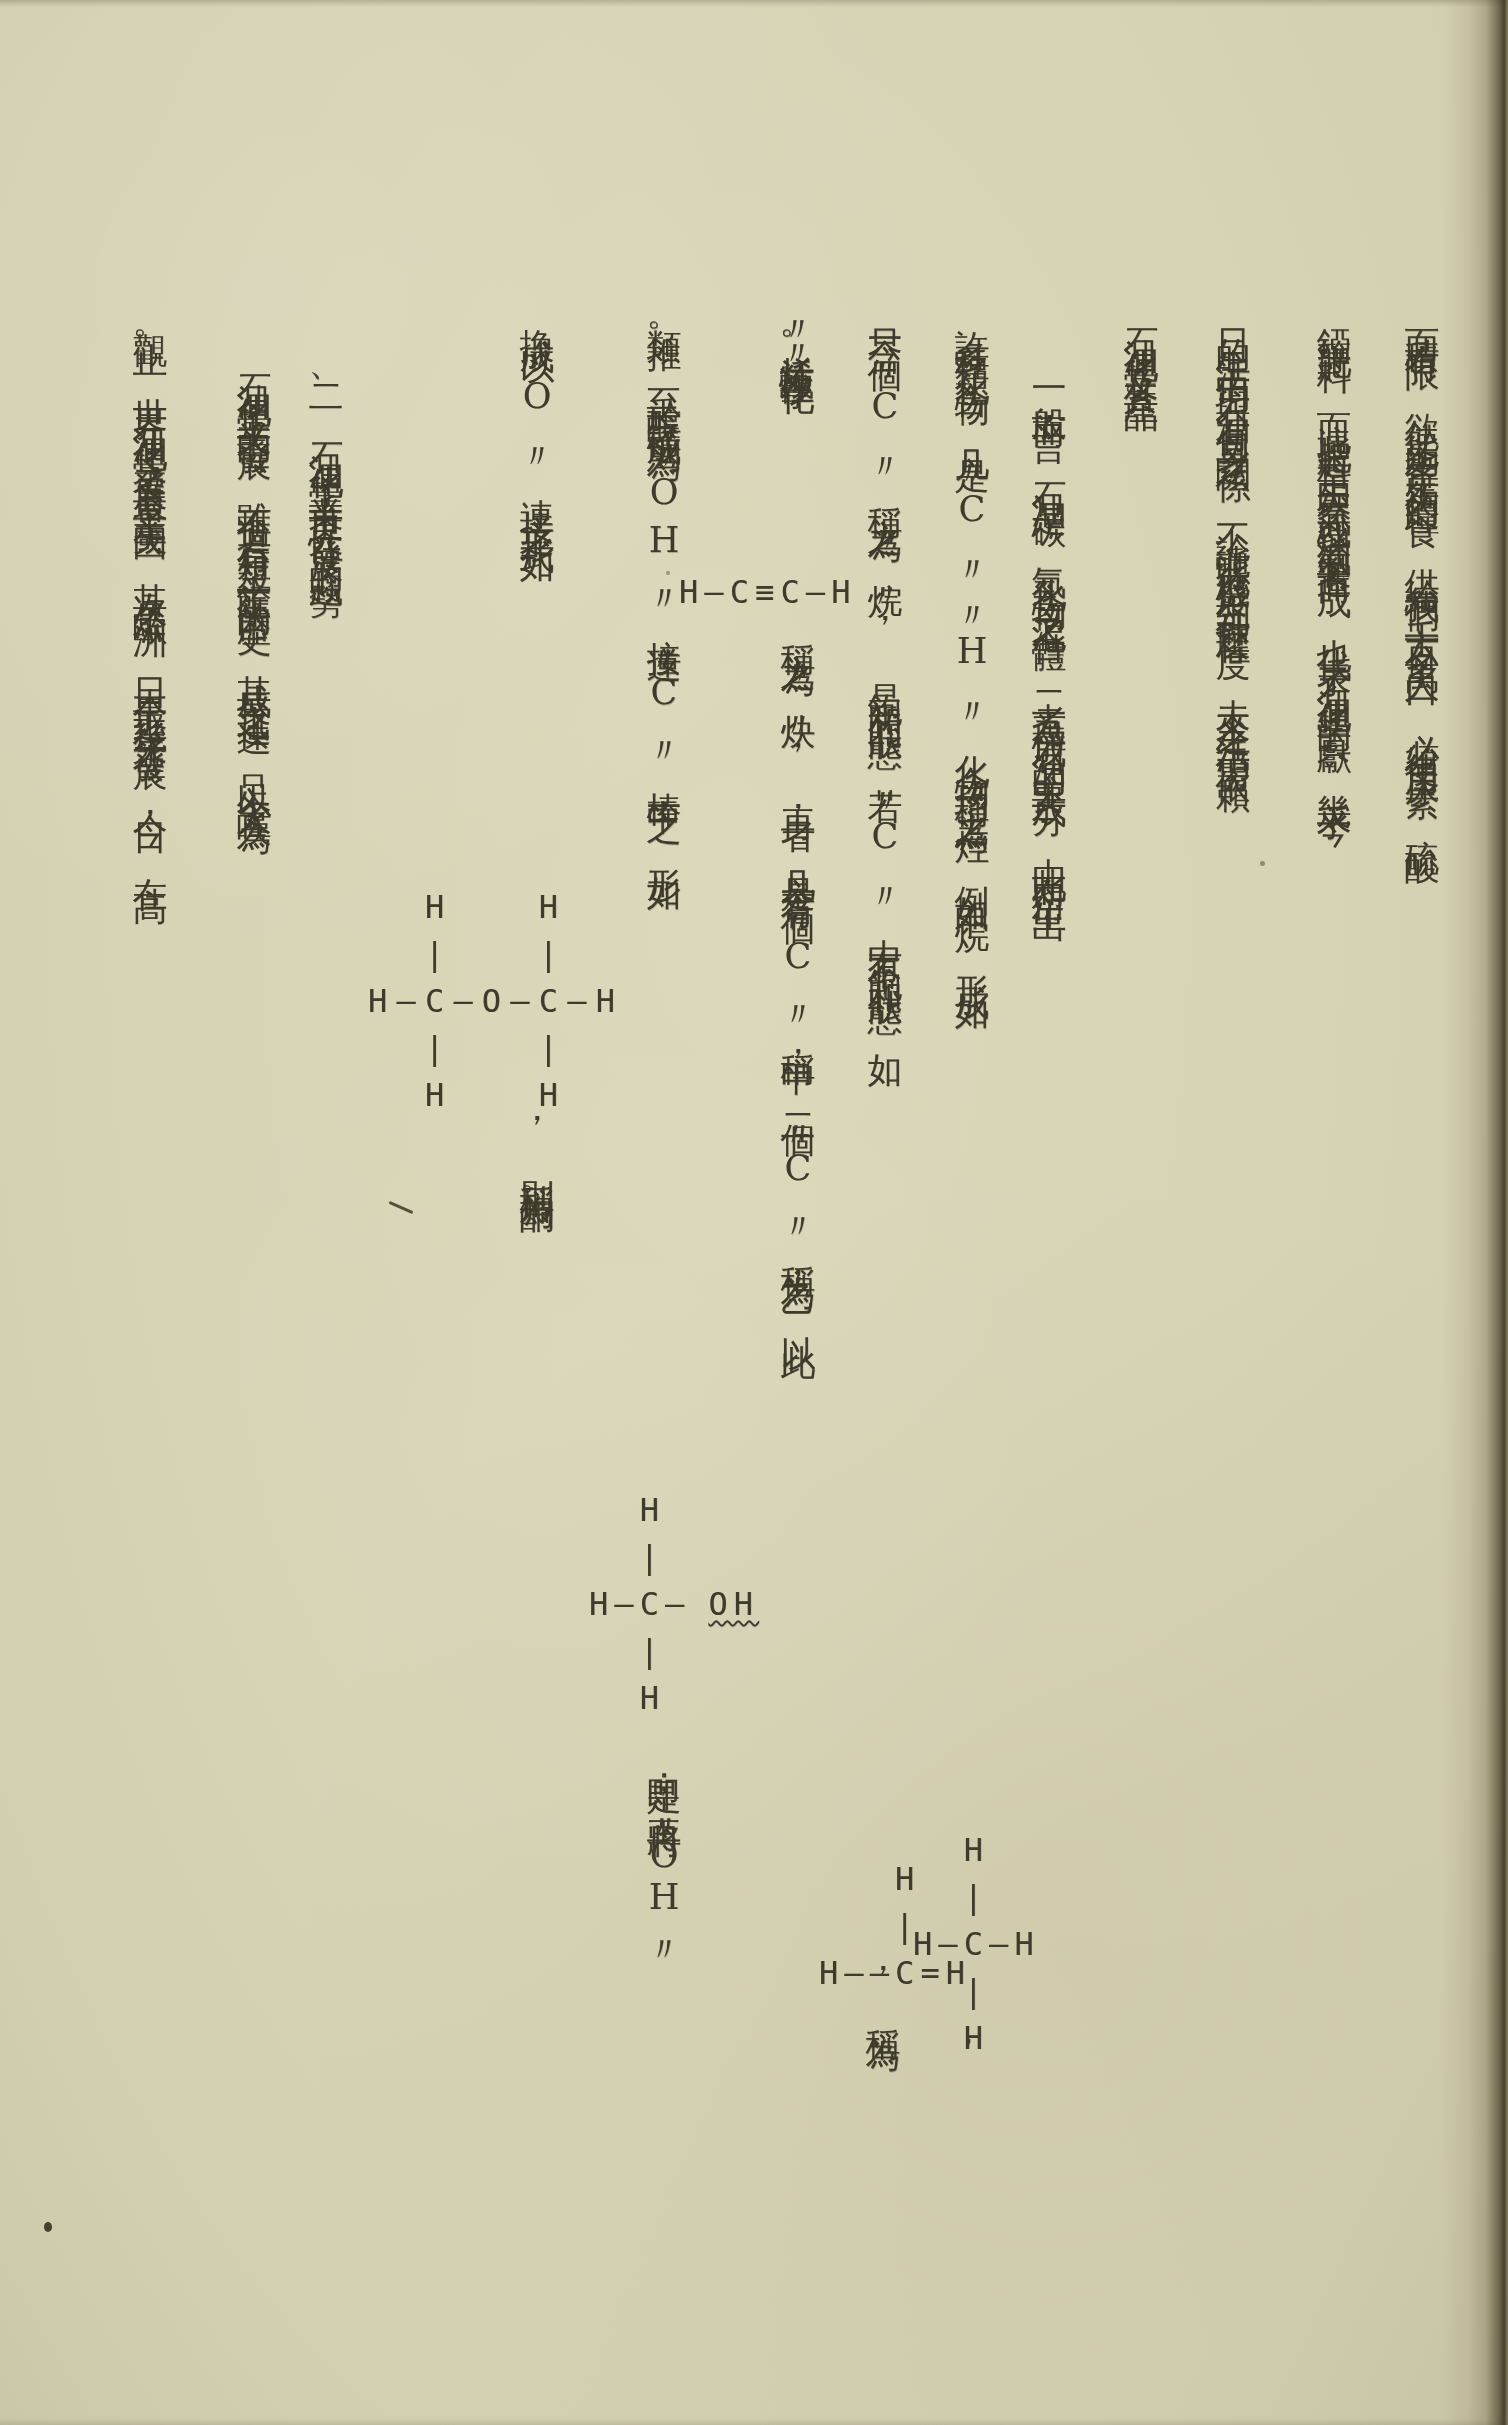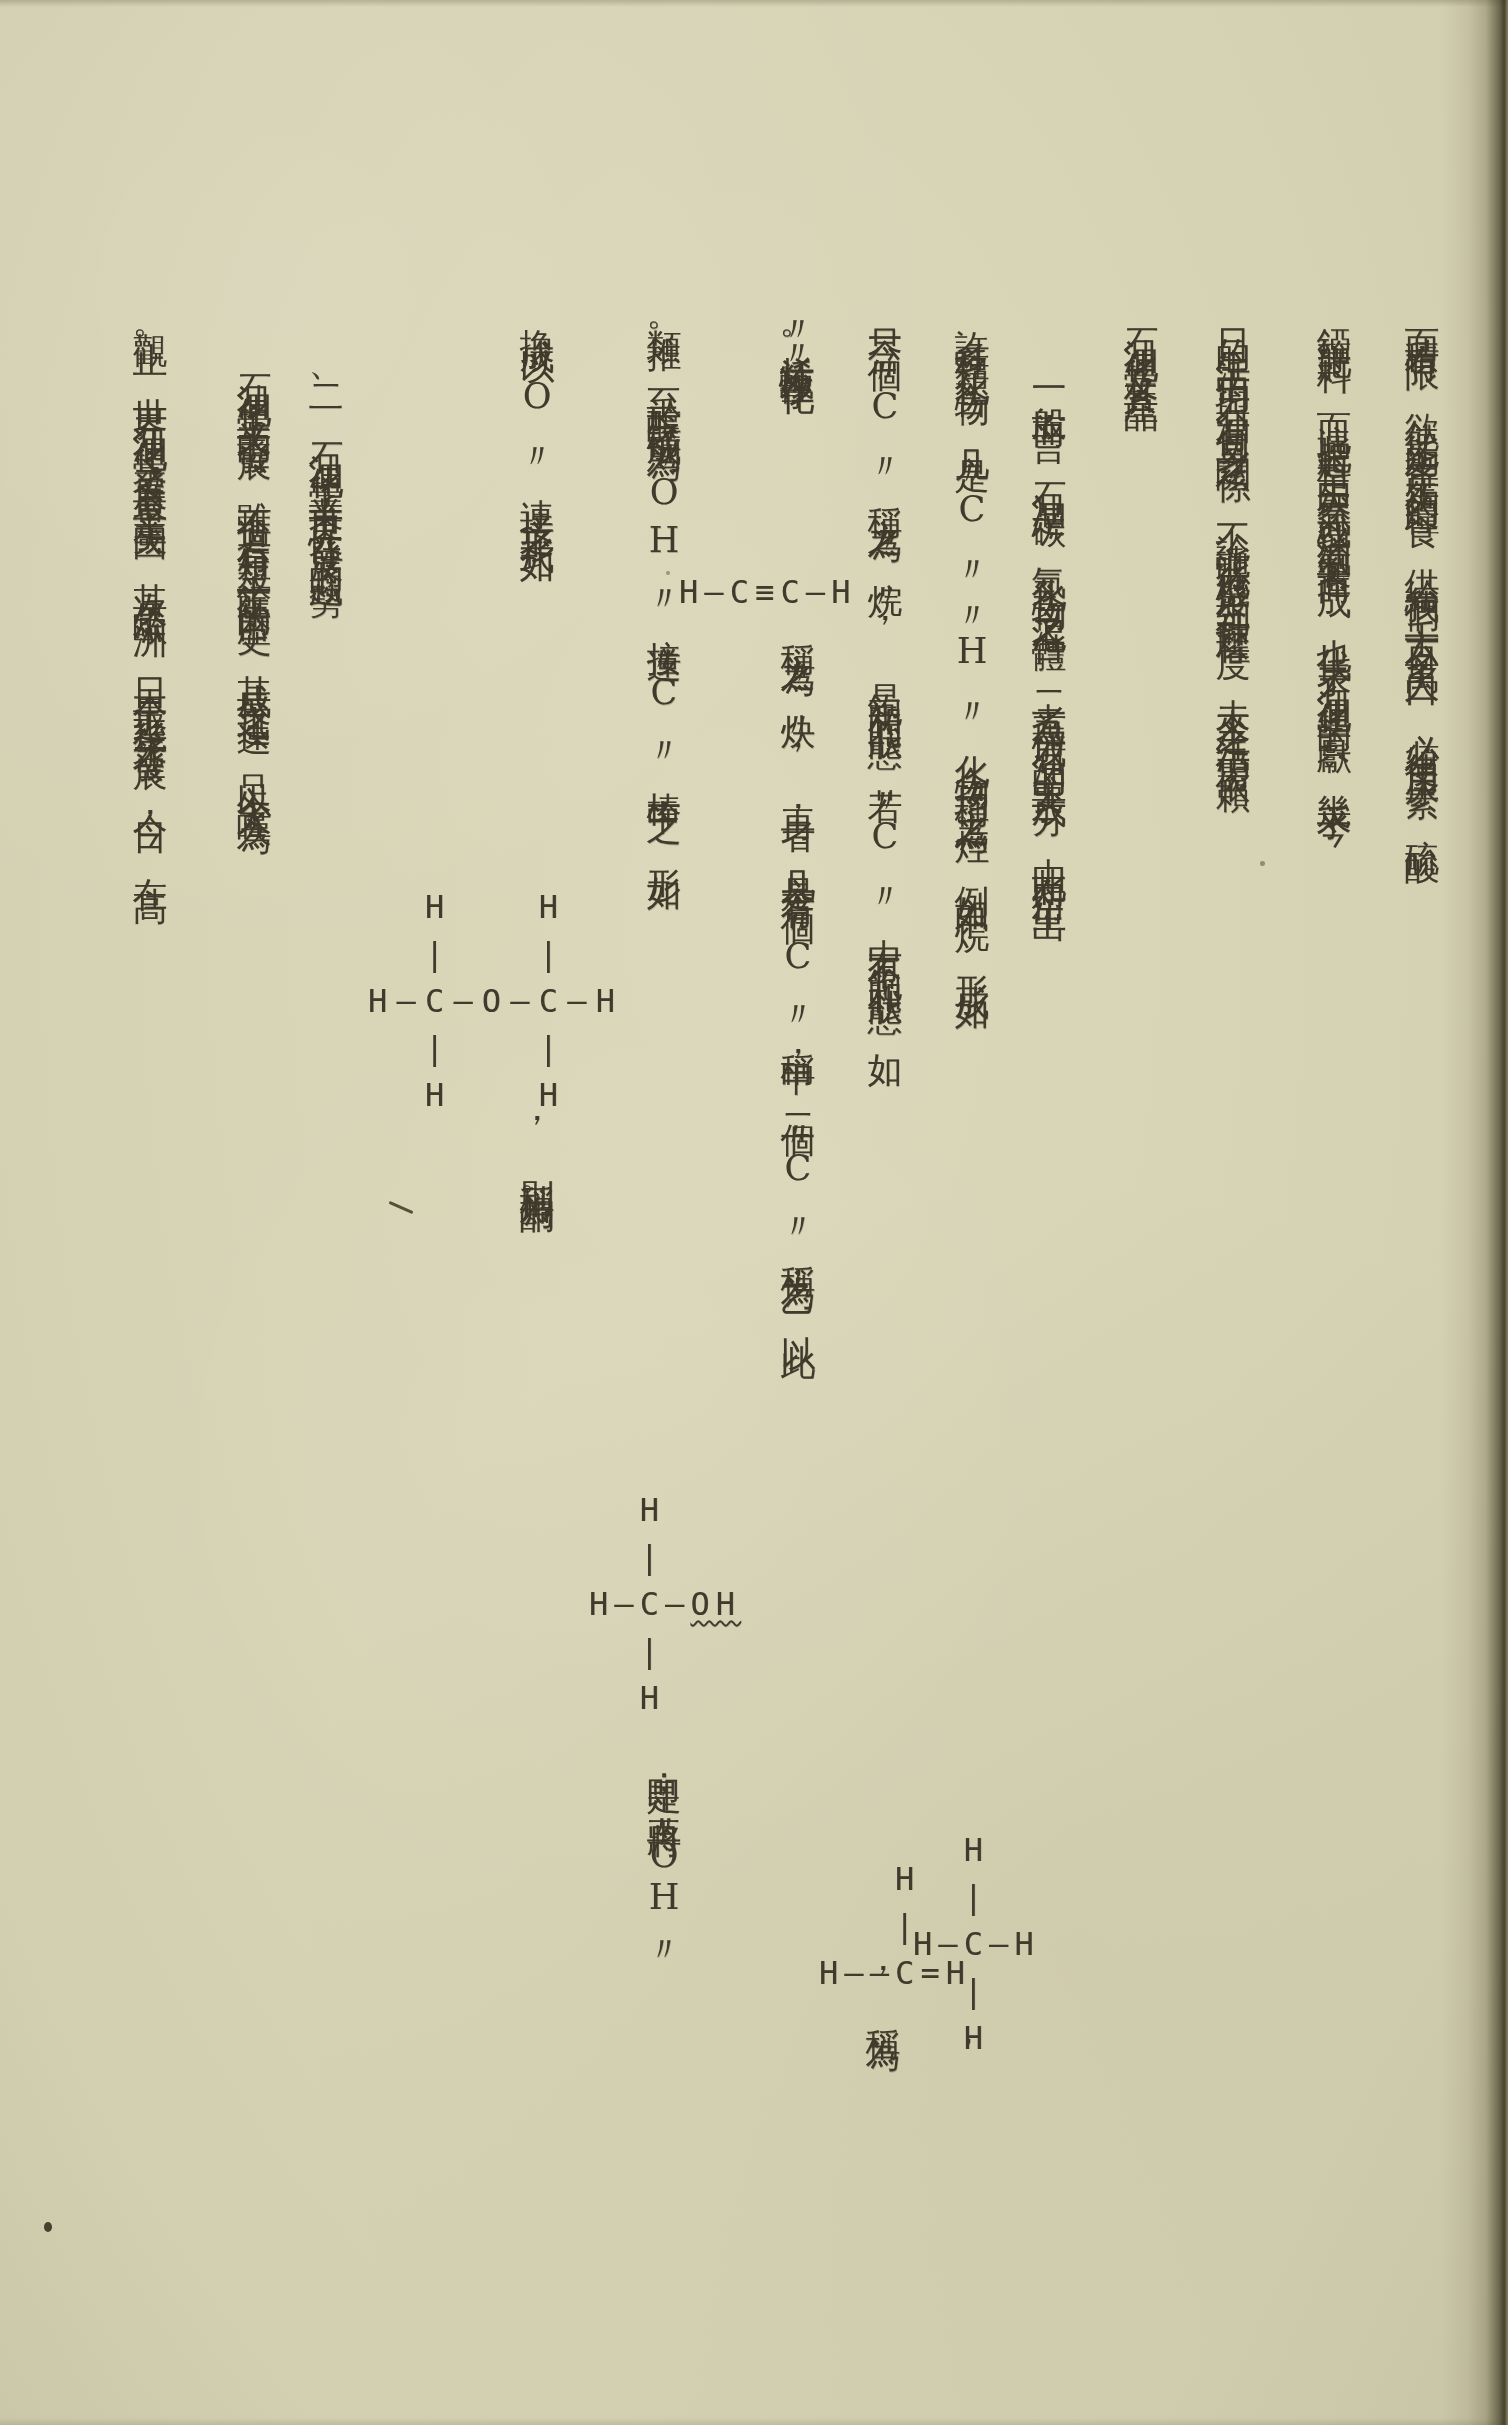--- a/index.html
+++ b/index.html
@@ -10,21 +10,21 @@
         background:
           radial-gradient(circle at 18% 12%, rgba(255,255,250,0.10), transparent 28%),
           radial-gradient(circle at 70% 80%, rgba(120,112,78,0.07), transparent 35%),
           radial-gradient(circle at 40% 60%, rgba(255,255,245,0.06), transparent 30%);}
   .vcol{position:absolute;writing-mode:vertical-rl;text-orientation:upright;
         font-size:35px;line-height:1;letter-spacing:10px;color:#3e3a2c;
         white-space:nowrap;text-shadow:0.4px 0.4px 0 rgba(62,58,44,0.30);}
   .formula{position:absolute;font-family:"DejaVu Sans Mono","Liberation Mono",monospace;
         font-size:32px;line-height:47px;letter-spacing:6.1px;color:#3e3a2c;white-space:pre;
         text-shadow:0.4px 0.4px 0 rgba(62,58,44,0.30);}
-  .wavy{text-decoration:underline;text-decoration-style:wavy;text-decoration-thickness:2.3px;text-underline-offset:4.6px;}
+  .wavy{text-decoration:underline;text-decoration-style:wavy;text-decoration-thickness:2.3px;text-underline-offset:4.6px;margin-left:18px;}
   
   #c1 {left:1404px;top:301px;}
   #c2 {left:1316px;top:301px;}
   #c3 {left:1215px;top:301px;}
   #c4 {left:1123px;top:301px;}
   #c5 {left:1031px;top:370px;}
   #c6a{left:954px;top:301px;letter-spacing:10.7px;}
   #c6b{left:950px;top:2034px;}
   #c7a{left:867px;top:301px;}
   #c7b{left:865px;top:1961px;letter-spacing:7px;}

